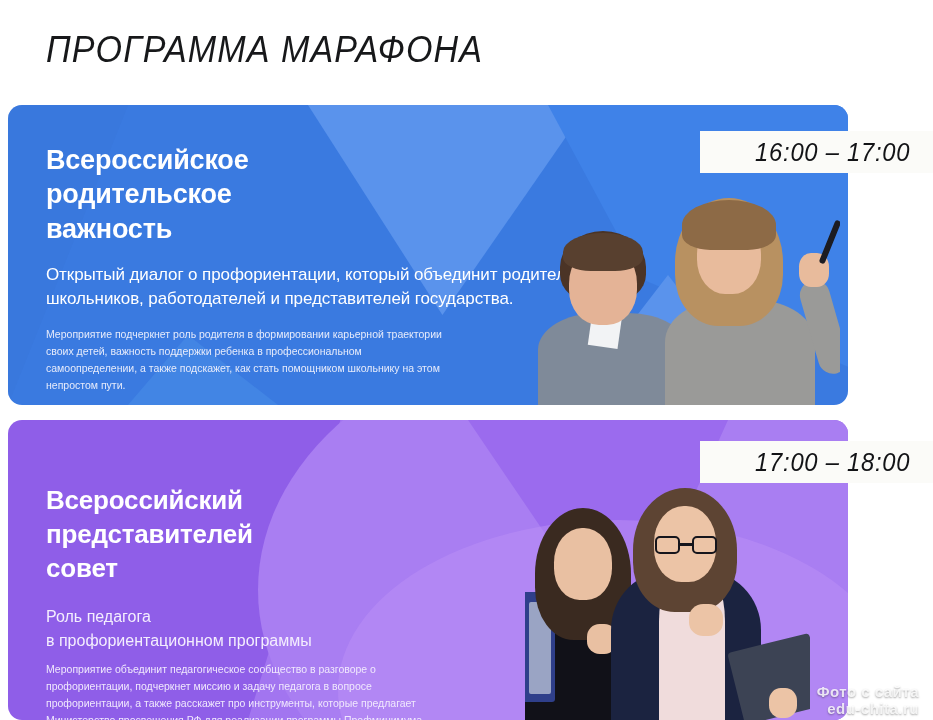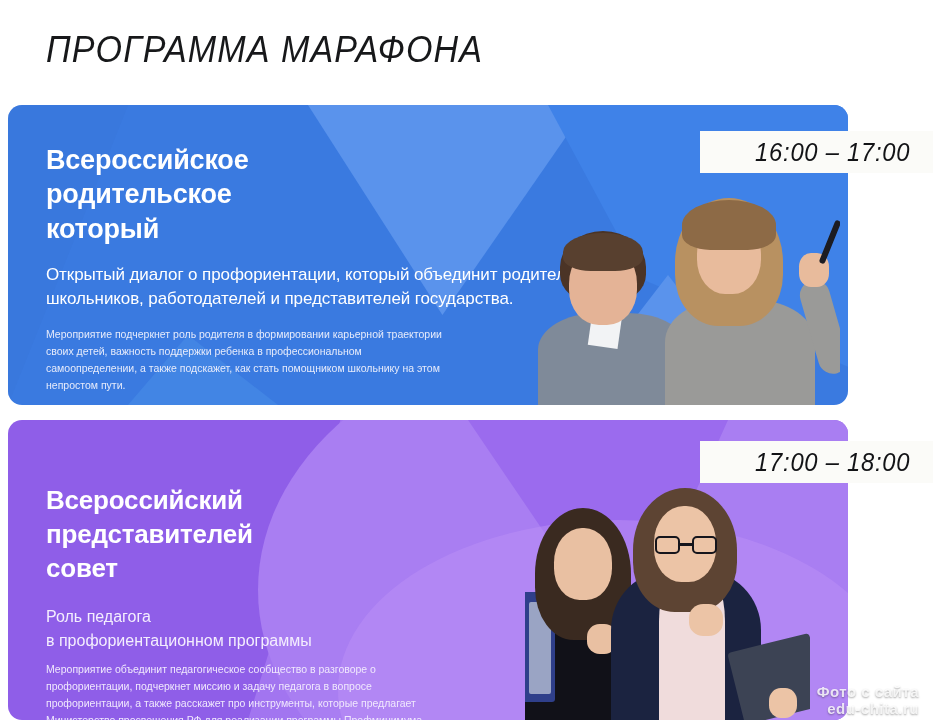--- a/index.html
+++ b/index.html
@@ -248,21 +248,21 @@
     <div class="b-tri-1"></div>
     <div class="b-tri-2"></div>
     <div class="b-tri-3"></div>
     <div class="b-tri-4"></div>
   </div>
 
   <div class="card-body">
     <h2 class="card-heading">
       <span>Всероссийское</span><br>
       <span>родительское</span><br>
-      <span>который</span>
+      <span>важность</span>
     </h2>
     <p class="card-lead">Открытый диалог о профориентации, который объединит родителей, школьников, работодателей и представителей государства.</p>
     <p class="card-note">Мероприятие подчеркнет роль родителя в формировании карьерной траектории своих детей, важность поддержки ребенка в профессиональном самоопределении, а также подскажет, как стать помощником школьнику на этом непростом пути.</p>
   </div>
 
   <div class="photo photo-blue">
     <div class="person boy" style="left: 40px; width: 150px; height: 190px;">
       <div class="torso"></div>
       <div class="collar"></div>
       <div class="hair"></div>

